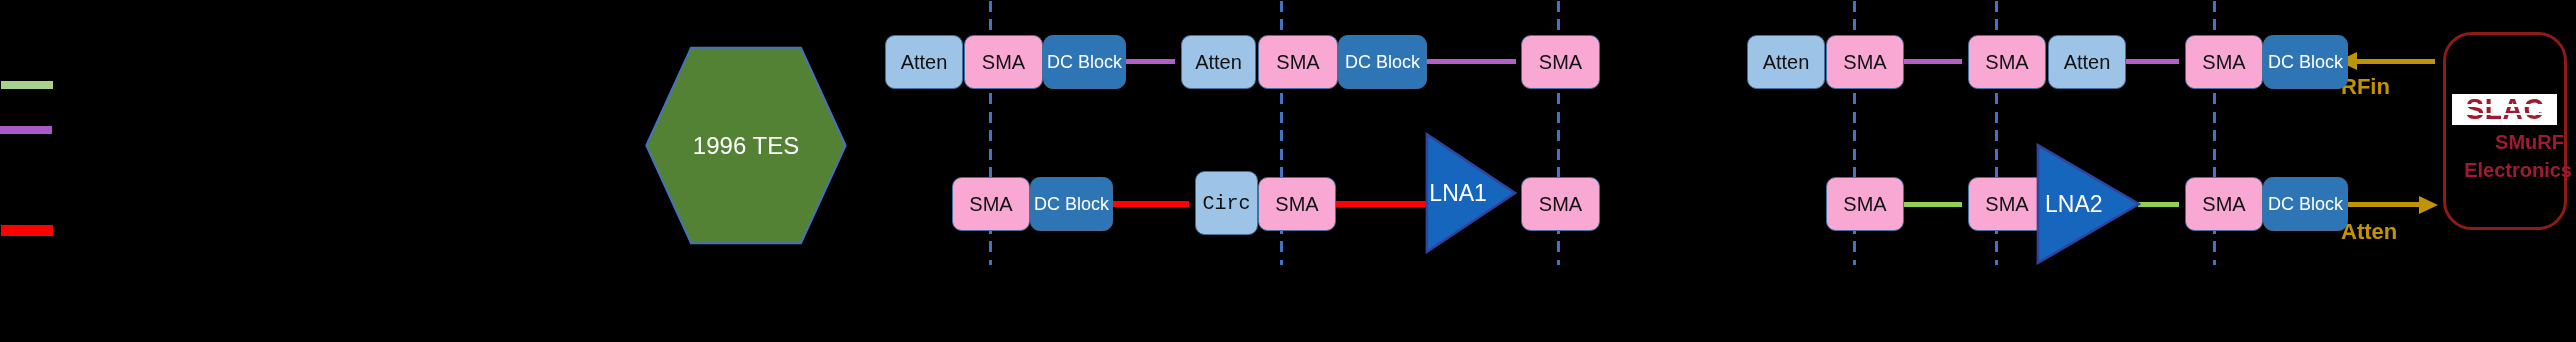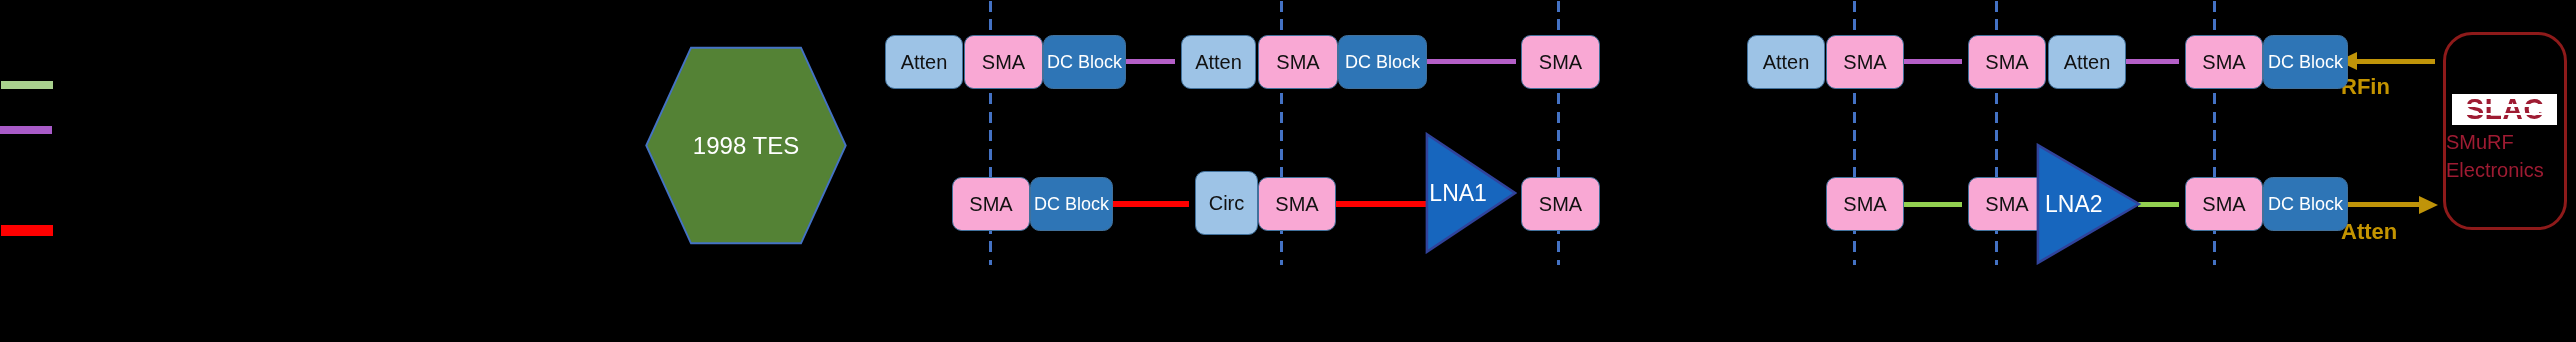--- a/index.html
+++ b/index.html
@@ -38,22 +38,22 @@
   
   .gold-label{position:absolute;color:#C49400;font-size:22px;font-weight:bold;}
   
   .smurf-box{position:absolute;left:2443px;top:32px;width:124px;height:198px;
     border:3.2px solid #8E1A1A;border-radius:29px;box-sizing:border-box;}
   .slac-logo{position:absolute;left:6.4px;top:59px;width:105px;height:31px;background:#fff;
     display:flex;align-items:center;justify-content:center;overflow:hidden;}
   .slac-text{color:#9E1B32;font-size:28px;font-weight:800;letter-spacing:0.6px;
     font-family:"Liberation Sans",sans-serif;transform:scaleY(1.05);}
   .slac-stripe{position:absolute;left:0;width:100%;height:2.6px;background:#fff;}
-  .smurf-title{position:absolute;left:0;width:100%;text-align:left;color:#9E1B32;
-    font-size:20px;font-weight:normal;}
+  .smurf-title{position:absolute;left:0;width:100%;text-align:right;color:#9E1B32;
+    font-size:20px;font-weight:bold;}
 </style>
 </head>
 <body>
 
 <div id="stage">
 
   <div class="legend-bar" style="left:1.3px;top:81px;width:52px;height:8.3px;background:#A9D18E;"></div>
   <div class="legend-bar" style="left:0px;top:126px;width:52px;height:7.7px;background:#A85BC8;"></div>
   <div class="legend-bar" style="left:0.6px;top:225px;width:52px;height:11px;background:#FF0000;"></div>
 
@@ -78,34 +78,34 @@
   <div class="gold-label" style="left:2341px;top:74px;">RFin</div>
 
   <div class="hline goldln" style="left:2342px;top:202px;width:78px;"></div>
   <div class="arrowhead ah-right" style="left:2419px;top:196px;"></div>
   <div class="gold-label" style="left:2341px;top:219px;">Atten</div>
 
   <div class="hex-wrap">
     <svg width="202" height="201" viewBox="0 0 316 314">
       <polygon points="2,157 72,4 244,4 314,157 244,310 72,310" fill="#548235" stroke="#4472C4" stroke-width="3"></polygon>
     </svg>
-    <div class="hex-label">1998 TES</div>
+    <div class="hex-label">1996 TES</div>
   </div>
 
   <div class="box atten" style="left:878px;top:35px;width:78px;">Atten</div>
   <div class="box sma" style="left:957px;top:35px;width:79px;">SMA</div>
   <div class="box dc" style="left:1036px;top:35px;width:83px;font-size:18px;">DC Block</div>
   <div class="box atten" style="left:1174px;top:35px;width:75px;">Atten</div>
   <div class="box sma" style="left:1251px;top:35px;width:80px;">SMA</div>
   <div class="box dc" style="left:1331px;top:35px;width:89px;font-size:18px;">DC Block</div>
   <div class="box sma" style="left:1514px;top:35px;width:79px;">SMA</div>
 
   <div class="box sma" style="left:945px;top:177px;width:78px;">SMA</div>
   <div class="box dc" style="left:1023px;top:177px;width:83px;font-size:18px;">DC Block</div>
-  <div class="box circ" style="left:1188px;top:171px;width:63px;">Circ</div>
+  <div class="box circ" style="left:1188px;top:171px;width:63px;font-family:Liberation Mono, monospace;">Circ</div>
   <div class="box sma" style="left:1251px;top:177px;width:78px;">SMA</div>
   <div class="tri-wrap" style="left:1425px;top:132px;width:92px;height:122px;text-decoration:underline;">
     <svg width="92" height="122" viewBox="0 0 144 190">
       <polygon points="3,3 141,95 3,187" fill="#1766BE" stroke="#31439B" stroke-width="4"></polygon>
     </svg>
     <div class="tri-label">LNA1</div>
   </div>
   <div class="box sma" style="left:1514px;top:177px;width:79px;">SMA</div>
 
   <div class="box atten" style="left:1740px;top:35px;width:78px;">Atten</div>
@@ -126,17 +126,17 @@
   <div class="box sma" style="left:2178px;top:177px;width:78px;">SMA</div>
   <div class="box dc" style="left:2256px;top:177px;width:85px;font-size:18px;">DC Block</div>
 
   <div class="smurf-box">
     <div class="slac-logo">
       <span class="slac-text">SLAC</span>
       <div class="slac-stripe" style="top:10.2px;"></div>
       <div class="slac-stripe" style="top:18.5px;"></div>
     </div>
     <div class="smurf-title" style="top:96px;">SMuRF</div>
-    <div class="smurf-title" style="top:124px;">Electronics</div>
+    <div class="smurf-title" style="top:124px;padding-left:8px;">Electronics</div>
   </div>
 
 </div>
 
 
 </body></html>

